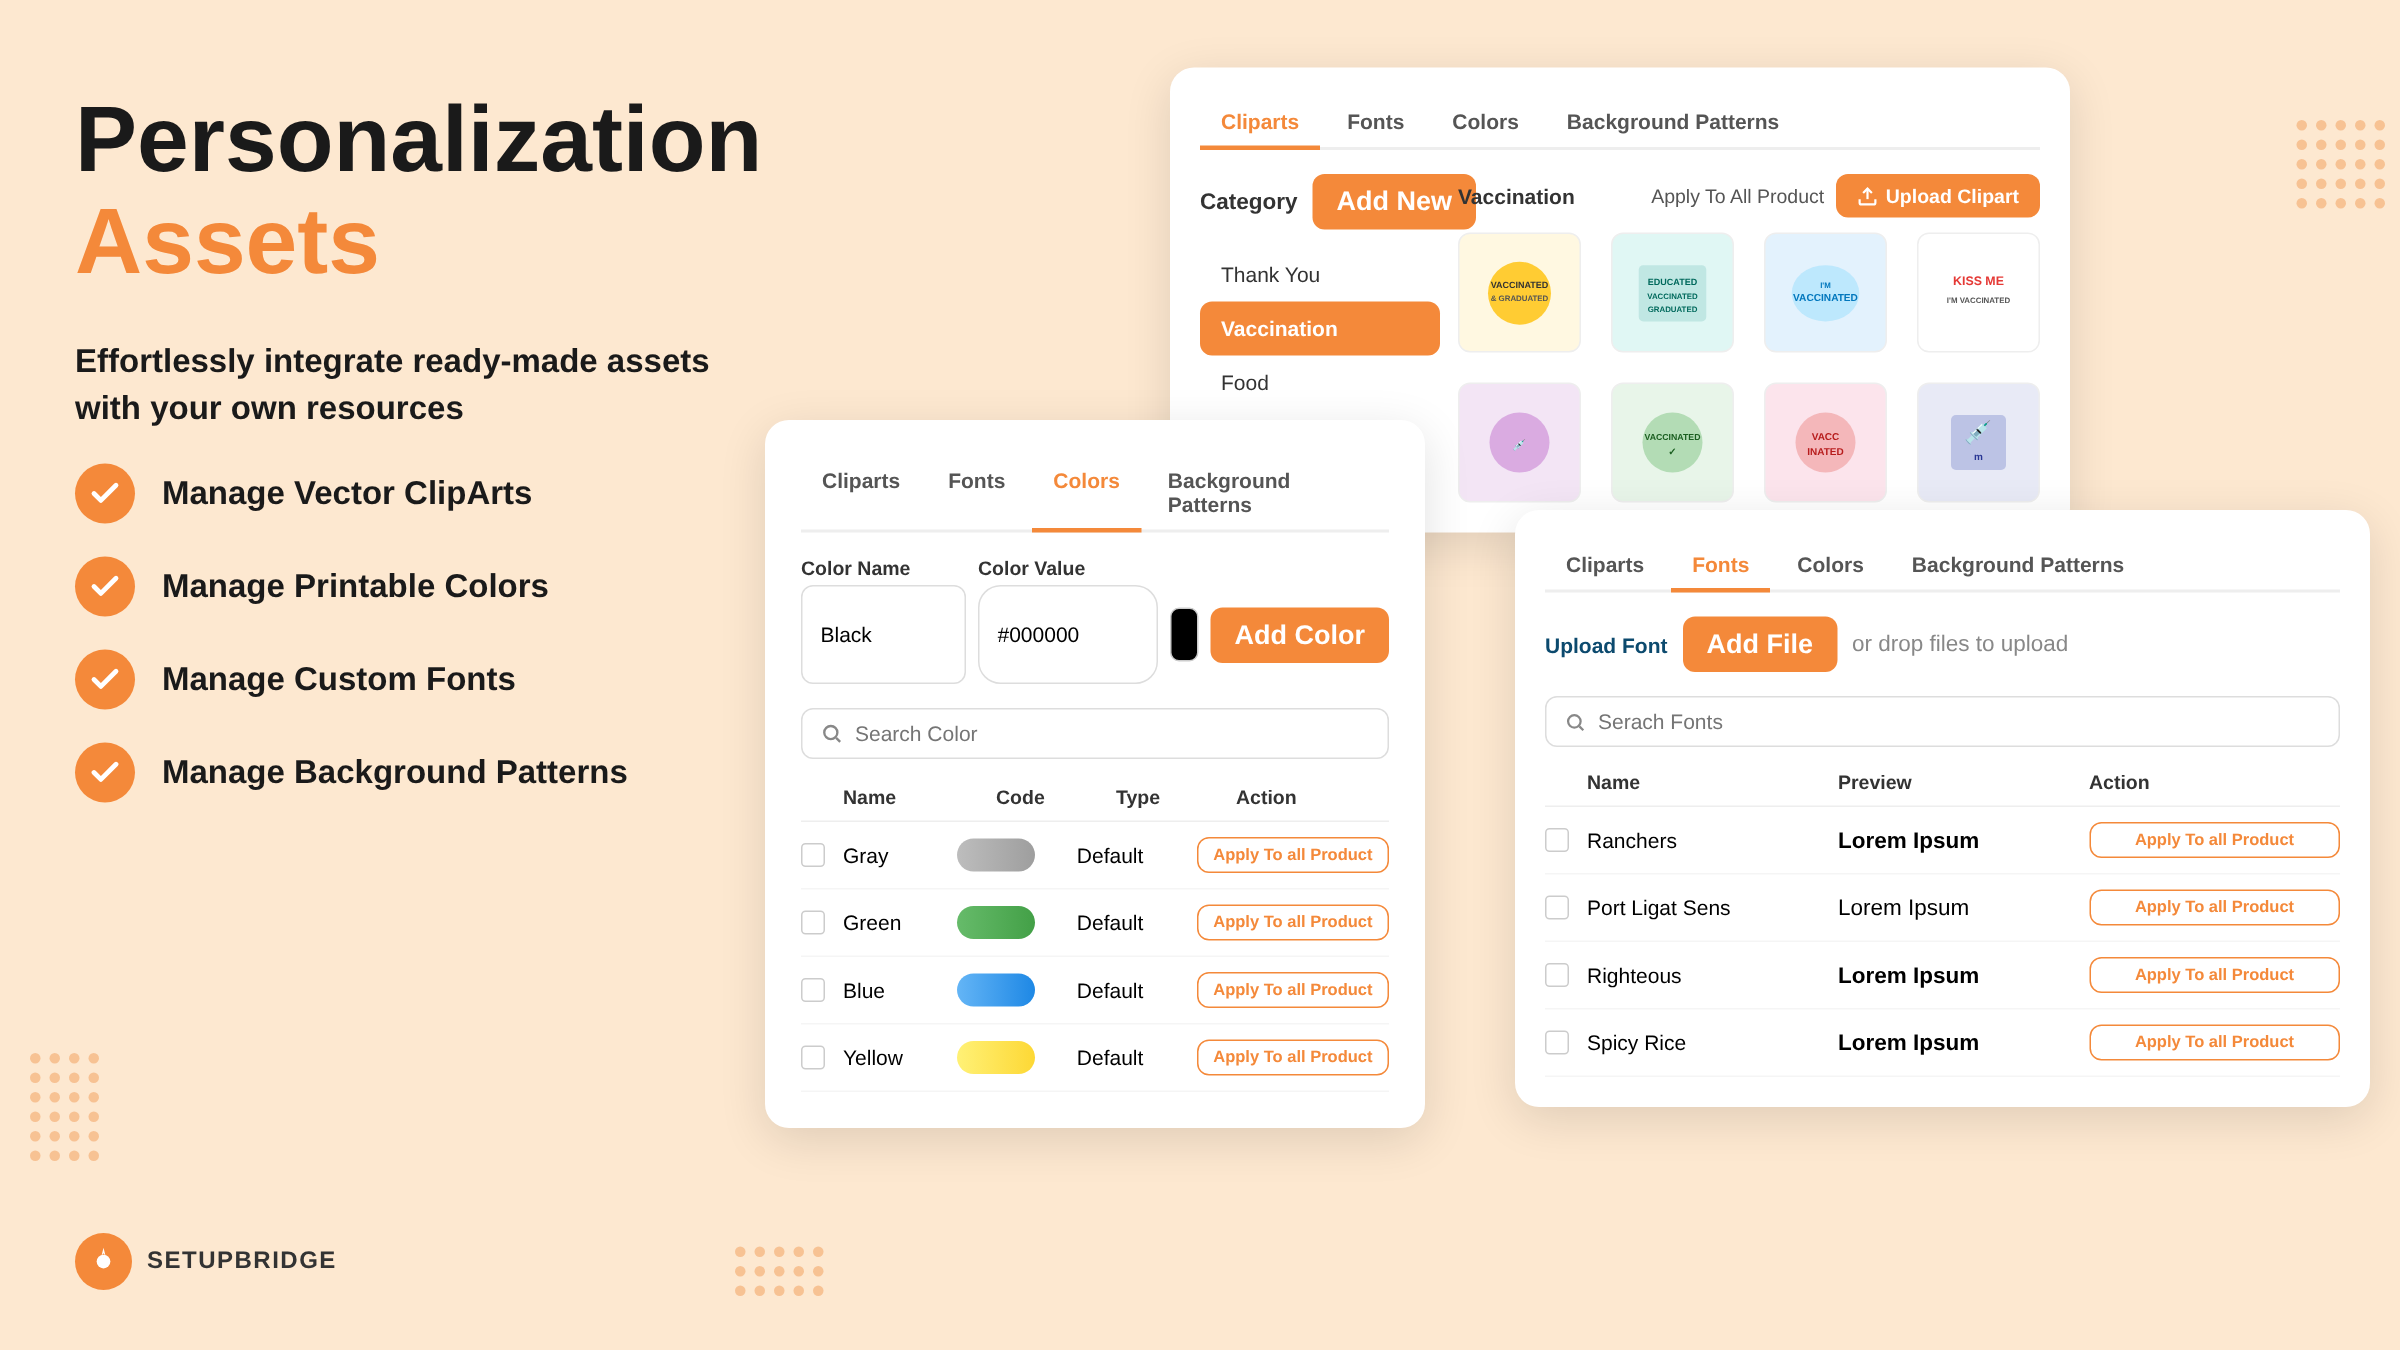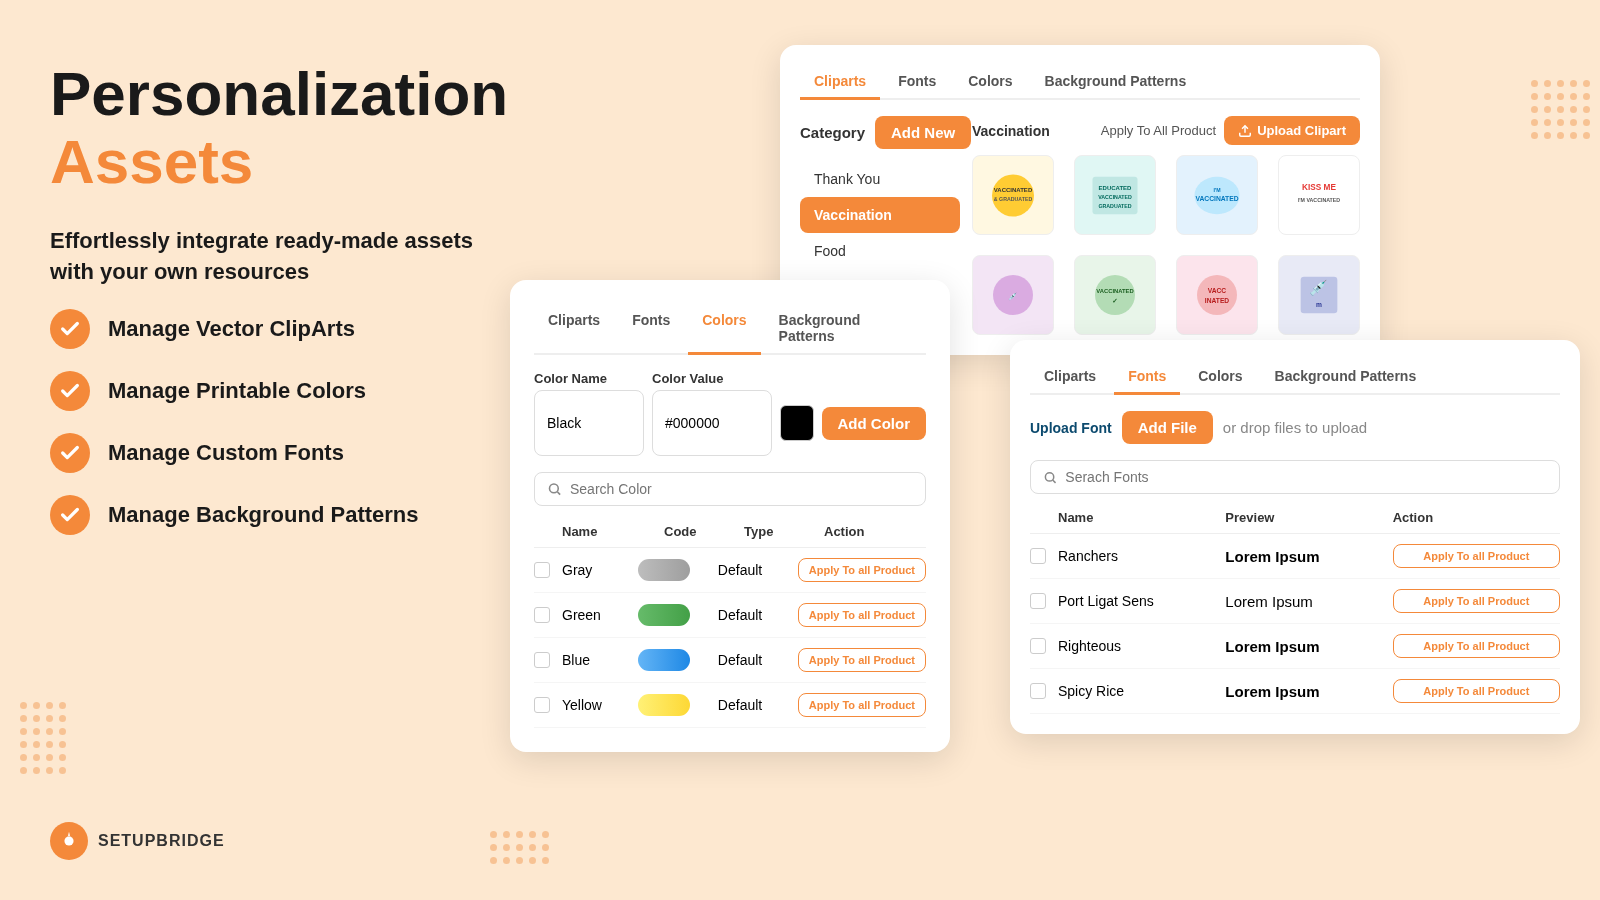--- a/index.html
+++ b/index.html
@@ -194,37 +194,37 @@
 
     .color-name-input, .color-value-input {
       border: 1.5px solid #ddd;
       border-radius: 8px;
       padding: 24px 12px;
       font-size: 14px;
       outline: none;
     }
 
     .color-name-input { width: 110px; }
-    .color-value-input { width: 120px; }
+    .color-value-input { width: 120px; border-radius: 15px; }
 
     .color-swatch-black {
       width: 36px;
       height: 36px;
       background: #000;
       border-radius: 6px;
       border: 1px solid #ccc;
     }
 
     .btn-orange {
       background: #f4893a;
       color: #fff;
       border: none;
       border-radius: 8px;
       padding: 8px 16px;
-      font-size: 15px;
+      font-size: 18px;
       font-weight: 700;
       cursor: pointer;
       white-space: nowrap;
       text-align: right;
     }
 
     .btn-orange-outline {
       background: #f4893a;
       color: #fff;
       border: none;

